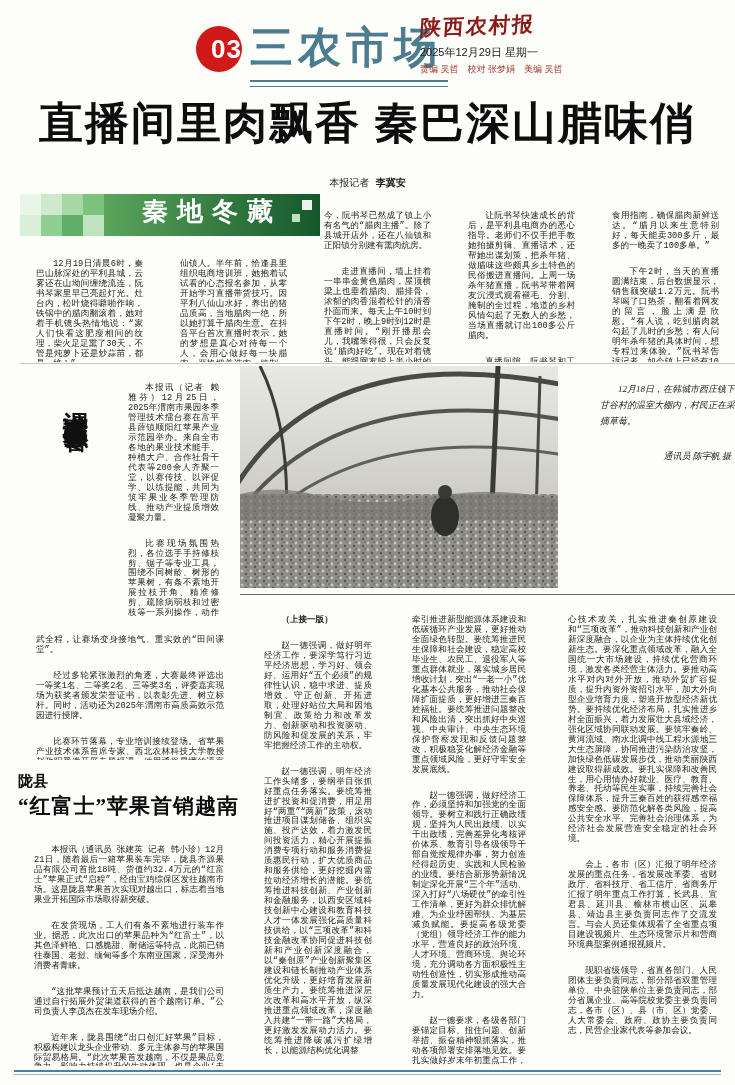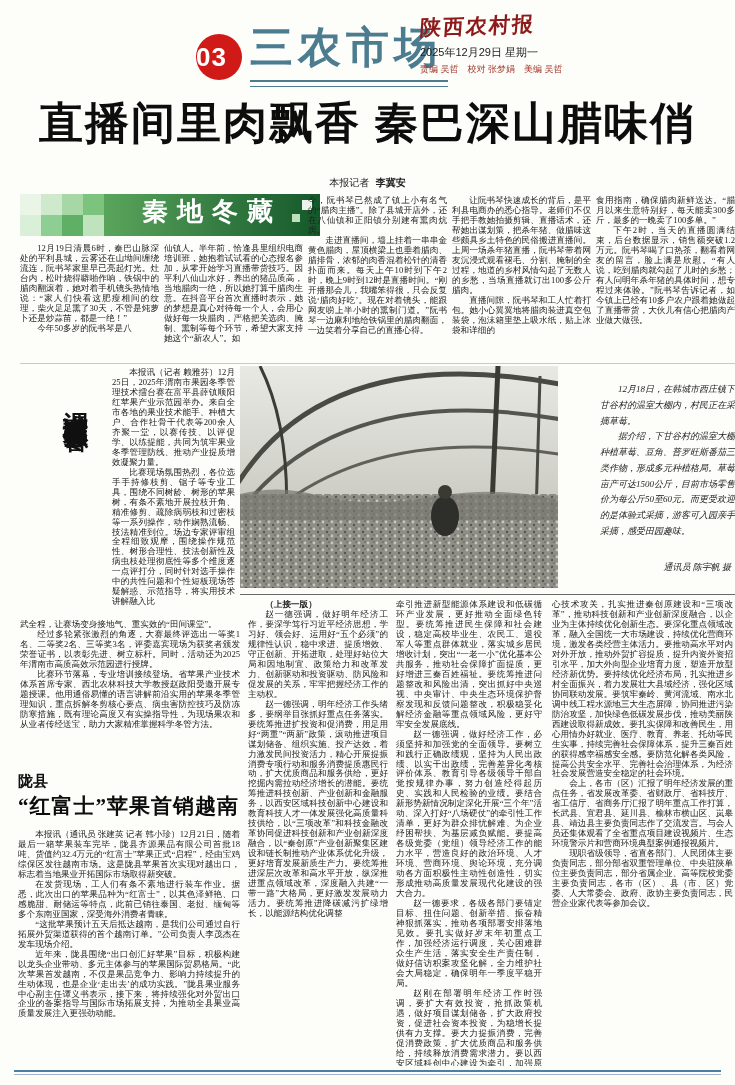--- a/index.html
+++ b/index.html
@@ -4,22 +4,22 @@
 <style>
   :root{
     --red:#d01a18; --teal:#4b7c90; --mast:#8d1a1a; --staff:#a0382c;
     --gdark:#14582a; --glight:#5aa55c; --blue:#4d7fa0;
   }
   html,body{margin:0;padding:0;background:#e9e9e6;}
   .sheet{position:relative;width:735px;height:1085px;margin:0 auto;background:#fdfdfa;overflow:hidden;
          font-family:"Liberation Serif","DejaVu Serif",serif;color:#1c1c1c;}
   .abs{position:absolute;}
   
-  .badge{left:196px;top:34px;width:46px;height:46px;border-radius:50%;background:var(--red);
-         display:flex;align-items:center;justify-content:flex-start;color:#fff;
+  .badge{left:196px;top:26px;width:46px;height:46px;border-radius:50%;background:var(--red);
+         display:flex;align-items:center;justify-content:flex-end;color:#fff;
          font:bold 26px "Liberation Sans",sans-serif;letter-spacing:1px;}
   .section-title{left:250px;top:26px;font-size:43px;font-weight:bold;color:var(--teal);letter-spacing:5px;line-height:1;}
   .title-rule{left:250px;top:80px;width:198px;height:4px;border-top:2px solid var(--teal);border-bottom:1px solid var(--teal);}
   .masthead{left:420px;top:12px;font-size:21px;font-weight:bold;color:var(--mast);
             transform:rotate(-2deg) skewX(-6deg);letter-spacing:2px;}
   .dateline{left:420px;top:45px;font-size:11px;color:#222;font-family:"Liberation Sans",sans-serif;}
   .staffline{left:420px;top:63px;font-size:9px;color:var(--staff);font-family:"Liberation Sans",sans-serif;}
   
   .headline{left:0;top:94px;width:735px;text-align:center;font-size:44px;font-weight:bold;letter-spacing:2px;color:#0d0d0d;}
   .byline{left:0;top:176px;width:735px;text-align:center;font-size:10px;color:#222;}
@@ -28,21 +28,21 @@
   .mosaic{left:20px;top:194px;width:84px;height:42px;display:grid;grid-template-columns:repeat(4,1fr);grid-template-rows:1fr 1fr;}
   .mosaic i{display:block;}
   .m1{background:#eaf5e8;} .m2{background:#cfe9cc;} .m3{background:#a6d7a4;} .m4{background:#7cc47e;}
   .m5{background:#d9efd7;} .m6{background:#8fce92;} .m7{background:#5fb066;} .m8{background:#bfe3bd;}
   .banner{left:104px;top:194px;width:216px;height:42px;background:linear-gradient(90deg,var(--glight),var(--gdark));
           color:#fff;font-size:26px;font-weight:bold;letter-spacing:9px;display:flex;align-items:flex-start;justify-content:center;}
   .bsq1{right:8px;top:6px;width:10px;height:10px;background:rgba(255,255,255,.92);position:absolute;}
   .bsq2{right:20px;top:20px;width:8px;height:8px;background:#bfe0bd;position:absolute;}
   
   .cols{font-size:8.6px;line-height:1.16;text-align:justify;overflow:hidden;color:#222;}
-  .cols p{margin:0;text-indent:2em;}
+  .cols p{margin:16px;text-indent:2em;font-family:Liberation Mono, monospace;}
   .cols p.cont{text-indent:0;}
   .c1{left:20px;top:244px;width:139px;height:118px;}
   .c2{left:164px;top:244px;width:139px;height:118px;}
   .c3{left:308px;top:196px;width:139px;height:166px;}
   .c4{left:452px;top:196px;width:139px;height:166px;}
   .c5{left:596px;top:196px;width:139px;height:166px;}
   .hr1{left:20px;top:363px;width:715px;height:1px;background:#c9c9c4;}
   
   .vtitle{left:44px;top:392px;height:242px;width:62px;font-size:25px;font-weight:bold;letter-spacing:2px;
           writing-mode:vertical-rl;text-orientation:upright;line-height:62px;text-align:justify;color:#111;}
@@ -161,21 +161,20 @@
       <rect x="0" y="128" width="318" height="94" fill="url(#sp)"></rect>
       <path d="M0,128 q40,-10 80,2 q50,12 120,0 q60,-10 118,4 l0,20 l-318,0 z" fill="#777770" opacity="0.7"></path>
       <ellipse cx="205" cy="150" rx="14" ry="20" fill="#2e2e2a"></ellipse>
       <circle cx="205" cy="126" r="7" fill="#3a3a34"></circle>
     </svg>
   </div>
 
   <div class="abs caption">
     <div>
         <p>12月18日，在韩城市西庄镇下甘谷村的温室大棚内，村民正在采摘草莓。</p>
-        <p>据介绍，下甘谷村的温室大棚种植草莓、豆角、普罗旺斯番茄三类作物，形成多元种植格局。草莓亩产可达1500公斤，目前市场零售价为每公斤50至60元。而更受欢迎的是体验式采摘，游客可入园亲手采摘，感受田园趣味。</p>
       </div>
     <div class="credit">通讯员 陈宇帆 摄</div>
   </div>
 
   <div class="abs hr2"></div>
 
   <div class="abs cols ca">
     <p class="contlead">（上接一版）</p>
     <div>
         <p>赵一德强调，做好明年经济工作，要深学笃行习近平经济思想，学习好、领会好、运用好“五个必须”的规律性认识，稳中求进、提质增效、守正创新、开拓进取，处理好站位大局和因地制宜、政策给力和改革发力、创新驱动和投资驱动、防风险和促发展的关系，牢牢把握经济工作的主动权。</p>

